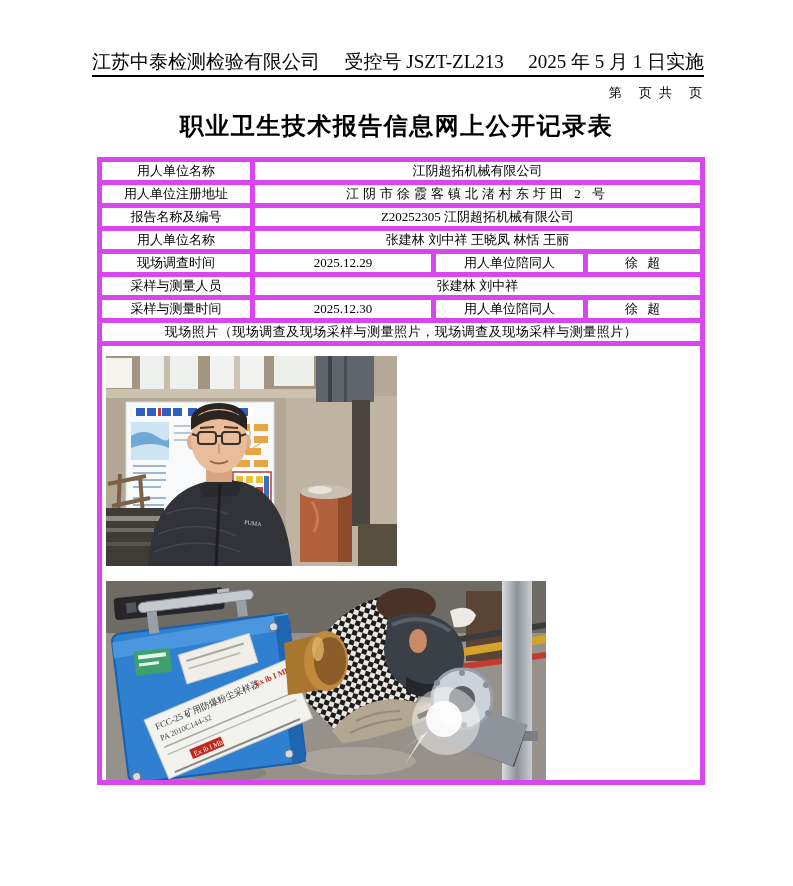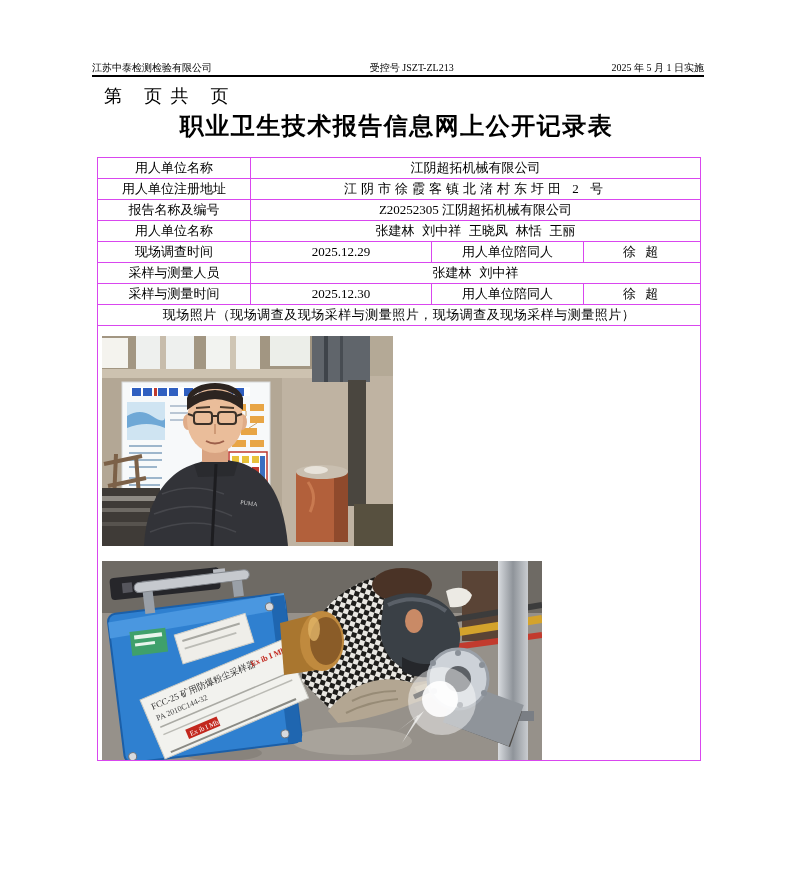--- a/index.html
+++ b/index.html
@@ -3,36 +3,36 @@
 <meta charset="utf-8">
 <style>
   * { margin:0; padding:0; box-sizing:border-box; }
   html,body { width:793px; height:886px; background:#ffffff; overflow:hidden;
     font-family:"Liberation Serif","DejaVu Serif",serif; color:#000; }
   .page { position:relative; width:793px; height:886px; background:#fff; }
 
   
   .hdr { position:absolute; left:92px; top:56px; width:612px; height:21px;
     display:flex; justify-content:space-between; align-items:flex-end;
-    border-bottom:2px solid #000; font-size:10px; }
+    border-bottom:2px solid #000; font-size:19px; }
   .hdr span { white-space:nowrap; }
-  .pageline { position:absolute; left:104px; top:84px; width:612px;
-    text-align:left; font-size:18px; letter-spacing:2px; }
+  .pageline { position:absolute; left:92px; top:84px; width:612px;
+    text-align:right; font-size:13px; letter-spacing:2px; }
 
   .doc-title { position:absolute; left:0; top:110px; width:793px; text-align:center;
     font-size:24px; font-weight:bold; letter-spacing:1.5px; }
 
   
   table.info { position:absolute; left:97px; top:157px; width:603px;
     border-collapse:collapse; table-layout:fixed; }
-  table.info td { border:1px solid #d946ef; font-size:13px; text-align:center;
+  table.info td { border:5px solid #d946ef; font-size:13px; text-align:center;
     vertical-align:middle; height:21px; padding:0 2px; overflow:hidden; white-space:nowrap; }
   td.kai { letter-spacing:4px; }
   td.kai2 { letter-spacing:3px; }
-  td.hei { font-family:Liberation Mono, monospace; font-size:12.5px; }
+  td.hei { font-family:Liberation Sans, sans-serif; font-size:12.5px; }
   td.cap { text-align:left; padding-left:13px; height:26px; letter-spacing:0.5px; }
   td.photocell { height:440px; vertical-align:top; text-align:left; padding:0; }
   .photo1wrap { margin:10px 0 0 2px; width:291px; height:210px; line-height:0; }
   .photo2wrap { margin:15px 0 0 2px; width:440px; height:199px; line-height:0; }
   svg { display:block; }
 </style>
 </head>
 <body>
 
 <div class="page">

